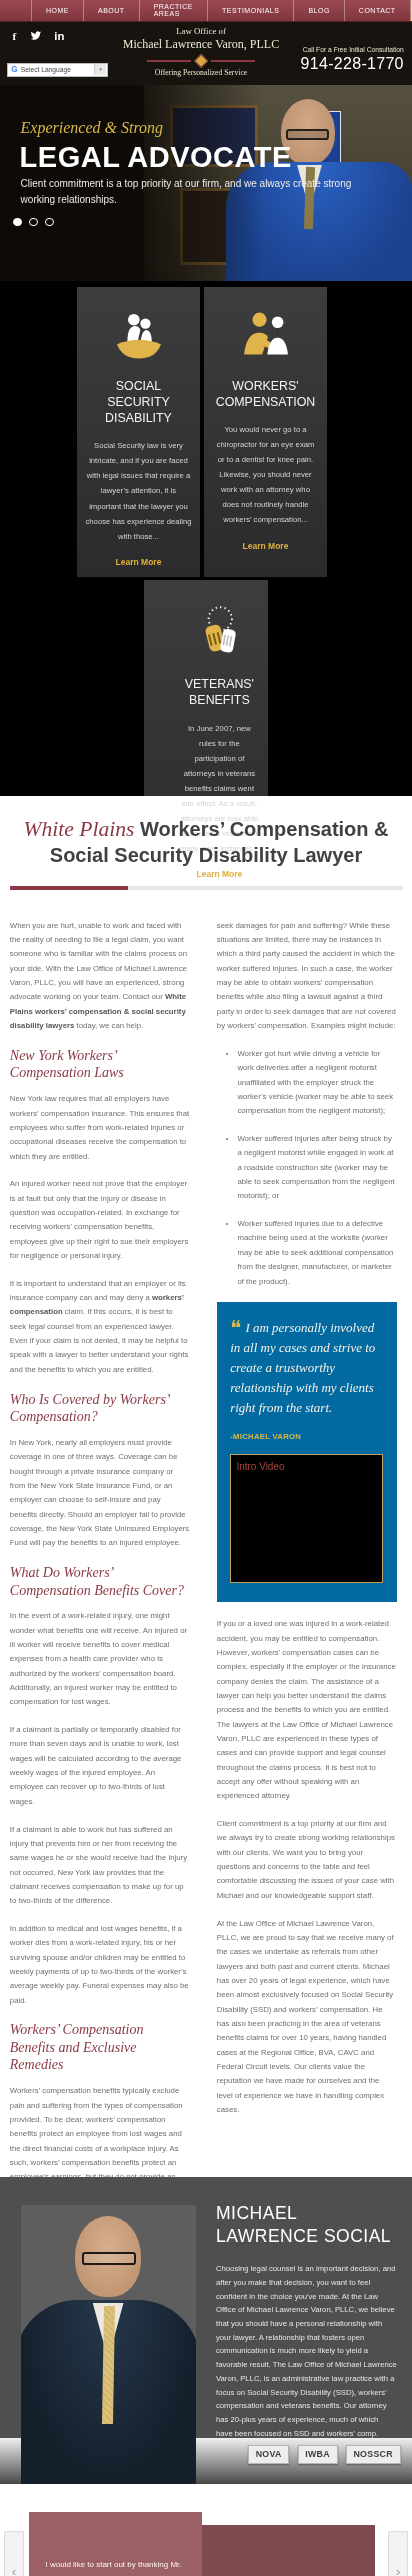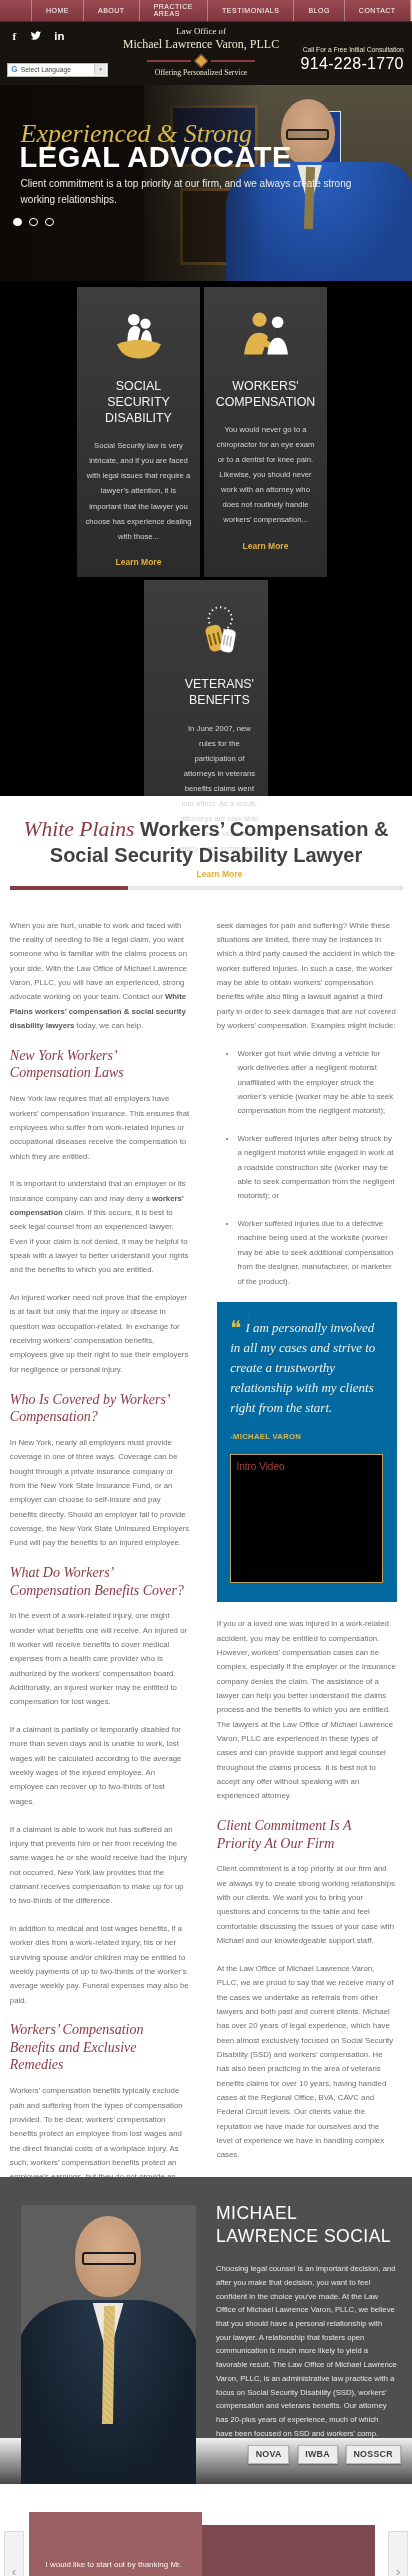--- a/index.html
+++ b/index.html
@@ -36,21 +36,21 @@
   .hero{position:relative;height:196px;background:#201b15;overflow:hidden;}
   .hero .wall{position:absolute;left:144px;top:0;width:268px;height:196px;background:linear-gradient(180deg,#56503f,#3a3527);}
   .hero .frame{position:absolute;border:3.1px solid #7a5a2c;background:#1d2748;}
   .hero .banner{position:absolute;left:303px;top:26px;width:38px;height:113px;background:#1d3f8f;border:1.5px solid #dfe5f0;}
   .hero .man-head{position:absolute;left:281px;top:14.4px;width:54px;height:66px;background:radial-gradient(ellipse at 50% 40%,#d3a988,#b58a67);border-radius:50% 50% 46% 46%;}
   .hero .glasses{position:absolute;left:286px;top:44px;width:43px;height:11.3px;border:2.1px solid #24201c;border-radius:3.1px;background:rgba(60,50,40,.25);}
   .hero .suit{position:absolute;left:226px;top:77px;width:187px;height:124px;background:radial-gradient(ellipse at 50% 0%,#2a62c4,#1c4390 70%);border-radius:46px 31px 0 0;}
   .hero .shirt{position:absolute;left:297px;top:80px;width:25px;height:46px;background:#e9e6df;clip-path:polygon(0 0,100% 0,50% 100%);}
   .hero .tie{position:absolute;left:305px;top:82px;width:9.3px;height:62px;background:#8a7a4a;transform:rotate(2deg);}
   .hero .shade{position:absolute;inset:0;background:linear-gradient(90deg,rgba(12,9,6,.97) 0%,rgba(12,9,6,.9) 32%,rgba(12,9,6,.35) 52%,rgba(12,9,6,0) 64%);}
-  .hero .kicker{position:absolute;left:20.6px;top:34px;font-family:"Liberation Serif",serif;font-style:italic;font-size:26px;color:#d9b84a;}
+  .hero .kicker{position:absolute;left:20.6px;top:34px;font-family:"Liberation Serif",serif;font-style:italic;font-size:16px;color:#d9b84a;}
   .hero .h-title{position:absolute;left:19.6px;top:56px;font-size:29px;font-weight:bold;color:#fff;letter-spacing:0.5px;}
   .hero .h-sub{position:absolute;left:20.6px;top:91px;width:340px;font-size:10px;color:#efece6;line-height:1.65;}
   .hero .dots{position:absolute;left:13px;top:133px;display:flex;gap:7.2px;}
   .hero .dot{width:8.8px;height:8.8px;border-radius:50%;border:1px solid #fff;cursor:pointer;}
   .hero .dot.on{background:#fff;}
 
   
   .cards{background:#000;height:515px;padding-top:6.2px;}
   .cardrow{margin-left:77px;width:250px;display:flex;gap:4px;}
   .pcard{width:124px;min-height:247px;background:linear-gradient(180deg,#3d3d3d,#2b2b2b);padding:21.6px 8.2px 10.3px;text-align:center;}
@@ -222,22 +222,22 @@
       <span class="em">White Plains</span><span> Workers’ Compensation &amp; Social Security Disability Lawyer</span>
     </div>
     <div class="divider">
         <div class="seg"></div>
       </div>
     <div class="cols">
       <div class="col" id="col-left">
           <p><span>When you are hurt, unable to work and faced with the reality of needing to file a legal claim, you want someone who is familiar with the claims process on your side. With the Law Office of Michael Lawrence Varon, PLLC, you will have an experienced, strong advocate working on your team. Contact our </span><b>White Plains workers’ compensation &amp; social security disability lawyers</b><span> today, we can help.</span></p>
           <h3>New York Workers’ Compensation Laws</h3>
           <p><span>New York law requires that all employers have workers’ compensation insurance. This ensures that employees who suffer from work-related injuries or occupational diseases receive the compensation to which they are entitled.</span></p>
+          <p><span>An injured worker need not prove that the employer is at fault but only that the injury or disease in question was occupation-related. In exchange for receiving workers’ compensation benefits, employees give up their right to sue their employers for negligence or personal injury.</span></p>
           <p><span>It is important to understand that an employer or its insurance company can and may deny a </span><b>workers’ compensation</b><span> claim. If this occurs, it is best to seek legal counsel from an experienced lawyer. Even if your claim is not denied, it may be helpful to speak with a lawyer to better understand your rights and the benefits to which you are entitled.</span></p>
-          <p><span>An injured worker need not prove that the employer is at fault but only that the injury or disease in question was occupation-related. In exchange for receiving workers’ compensation benefits, employees give up their right to sue their employers for negligence or personal injury.</span></p>
           <h3>Who Is Covered by Workers’ Compensation?</h3>
           <p><span>In New York, nearly all employers must provide coverage in one of three ways. Coverage can be bought through a private insurance company or from the New York State Insurance Fund, or an employer can choose to self-insure and pay benefits directly. Should an employer fail to provide coverage, the New York State Uninsured Employers Fund will pay the benefits to an injured employee.</span></p>
           <h3>What Do Workers’ Compensation Benefits Cover?</h3>
           <p><span>In the event of a work-related injury, one might wonder what benefits one will receive. An injured or ill worker will receive benefits to cover medical expenses from a health care provider who is authorized by the workers’ compensation board. Additionally, an injured worker may be entitled to compensation for lost wages.</span></p>
           <p><span>If a claimant is partially or temporarily disabled for more than seven days and is unable to work, lost wages will be calculated according to the average weekly wages of the injured employee. An employee can recover up to two-thirds of lost wages.</span></p>
           <p><span>If a claimant is able to work but has suffered an injury that prevents him or her from receiving the same wages he or she would receive had the injury not occurred, New York law provides that the claimant receives compensation to make up for up to two-thirds of the difference.</span></p>
           <p><span>In addition to medical and lost wages benefits, if a worker dies from a work-related injury, his or her surviving spouse and/or children may be entitled to weekly payments of up to two-thirds of the worker’s average weekly pay. Funeral expenses may also be paid.</span></p>
           <h3>Workers’ Compensation Benefits and Exclusive Remedies</h3>
           <p><span>Workers’ compensation benefits typically exclude pain and suffering from the types of compensation provided. To be clear, workers’ compensation benefits protect an employee from lost wages and the direct financial costs of a workplace injury. As such, workers’ compensation benefits protect an employee's earnings, but they do not provide an employee with an option for seeking damages beyond those direct financial losses.</span></p>
         </div>
@@ -252,21 +252,20 @@
           </div>
         <div class="quotebox">
           <div><span class="qmark">❝</span><span class="qtext">I am personally involved in all my cases and strive to create a trustworthy relationship with my clients right from the start.</span></div>
           <div class="qattr">-MICHAEL VARON</div>
           <div class="videobox">
             <span class="vlabel">Intro Video</span>
           </div>
         </div>
         <div id="col-right-bottom">
             <p><span>If you or a loved one was injured in a work-related accident, you may be entitled to compensation. However, workers’ compensation cases can be complex, especially if the employer or the insurance company denies the claim. The assistance of a lawyer can help you better understand the claims process and the benefits to which you are entitled. The lawyers at the Law Office of Michael Lawrence Varon, PLLC are experienced in these types of cases and can provide support and legal counsel throughout the claims process. It is best not to accept any offer without speaking with an experienced attorney.</span></p>
-            <h3>Client Commitment Is A Priority At Our Firm</h3>
             <p><span>Client commitment is a top priority at our firm and we always try to create strong working relationships with our clients. We want you to bring your questions and concerns to the table and feel comfortable discussing the issues of your case with Michael and our knowledgeable support staff.</span></p>
             <p><span>At the Law Office of Michael Lawrence Varon, PLLC, we are proud to say that we receive many of the cases we undertake as referrals from other lawyers and both past and current clients. Michael has over 20 years of legal experience, which have been almost exclusively focused on Social Security Disability (SSD) and workers’ compensation. He has also been practicing in the area of veterans benefits claims for over 10 years, having handled cases at the Regional Office, BVA, CAVC and Federal Circuit levels. Our clients value the reputation we have made for ourselves and the level of experience we have in handling complex cases.</span></p>
           </div>
 
       </div>
     </div>
   </div>
 
   <div class="attorney">
     <div class="bgc"></div>

